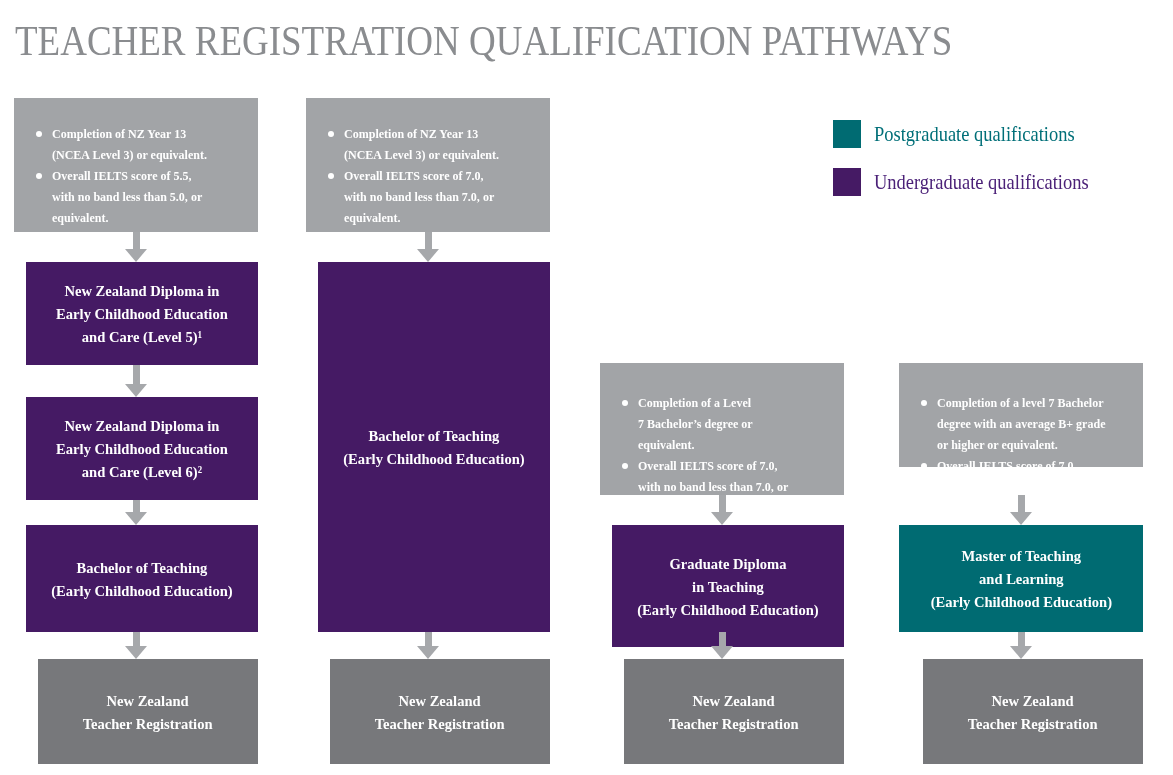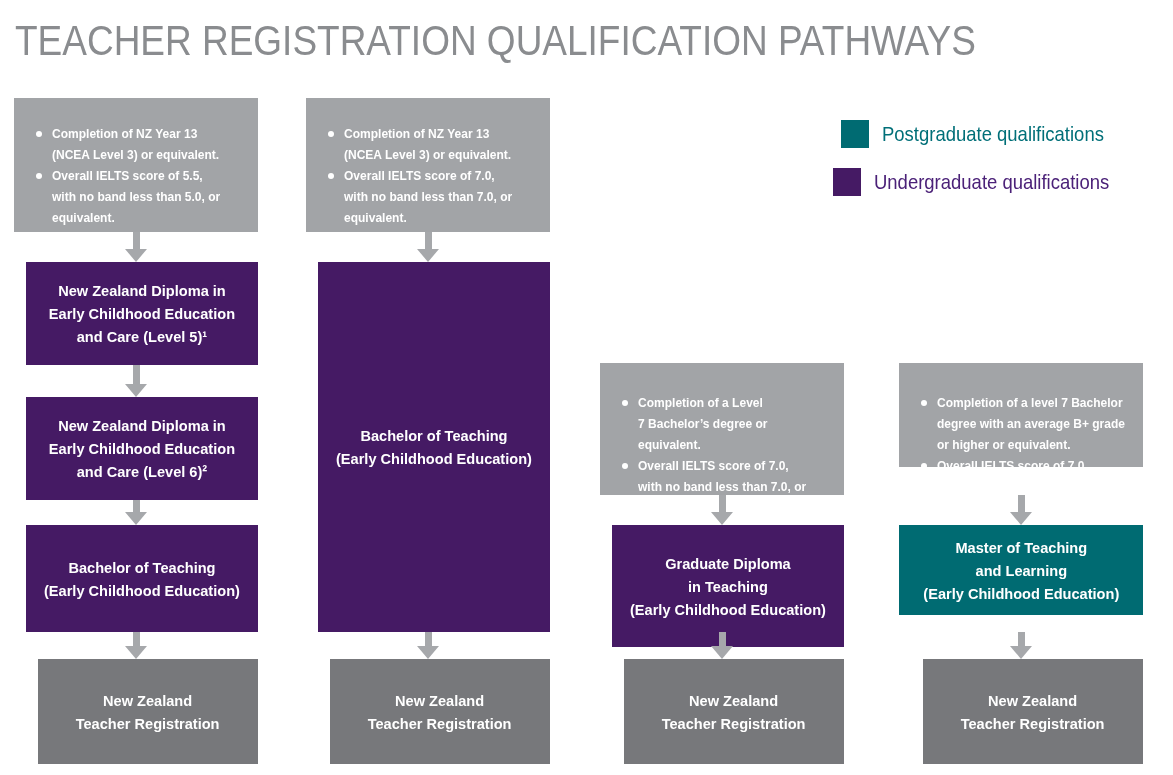--- a/index.html
+++ b/index.html
@@ -1,28 +1,28 @@
 <!DOCTYPE html>
 <html><head>
 <meta charset="utf-8">
 <style>
   html,body { margin:0; padding:0; background:#ffffff; }
   .canvas {
     position:relative; width:1173px; height:775px; overflow:hidden;
-    background:#ffffff; font-family:Liberation Sans, sans-serif;
+    background:#ffffff; font-family:Liberation Serif, serif;
   }
   .page-title {
     position:absolute; left:15px; top:16px; margin:0;
     font-size:43px; font-weight:400; color:#8a8c8f;
     white-space:nowrap; letter-spacing:0px;
     transform:scaleX(0.86); transform-origin:left top;
   }
   
   .legend { position:absolute; left:833px; top:120px; }
-  .legend-row { display:flex; align-items:center; height:28px; margin-bottom:20px;justify-content:center; }
+  .legend-row { display:flex; align-items:center; height:28px; margin-bottom:20px; }
   .swatch { width:28px; height:28px; margin-right:13px; flex:none; }
   .sw-teal   { background:#006b72; }
   .sw-purple { background:#451a64; }
   .legend-label { font-size:21px; font-weight:400; white-space:nowrap;
     transform:scaleX(0.88); transform-origin:left center; }
   .lbl-teal   { color:#006f78; }
   .lbl-purple { color:#4b2178; }
   
   .col { position:absolute; top:0; width:244px; height:775px; }
   .box { position:absolute; left:0; right:0; box-sizing:border-box; }
@@ -199,21 +199,21 @@
         <span class="dot"></span>
         <span class="bullet-text">Overall IELTS score of 7.0,
 with no band less than 7.0, or
 equivalent.</span>
       </div>
     </div>
     <div class="arrow" style="top:495px;height:30px">
       <span class="stem"></span>
       <span class="head"></span>
     </div>
-    <div class="box titlebox postgrad" style="top:525px;height:90px">
+    <div class="box titlebox postgrad" style="top:525px;height:107px">
       <span class="box-title">Master of Teaching
 and Learning
 (Early Childhood Education)</span>
     </div>
     <div class="arrow" style="top:632px;height:27px">
       <span class="stem"></span>
       <span class="head"></span>
     </div>
     <div class="box titlebox reg" style="top:659px;height:105px">
       <span class="box-title">New Zealand

